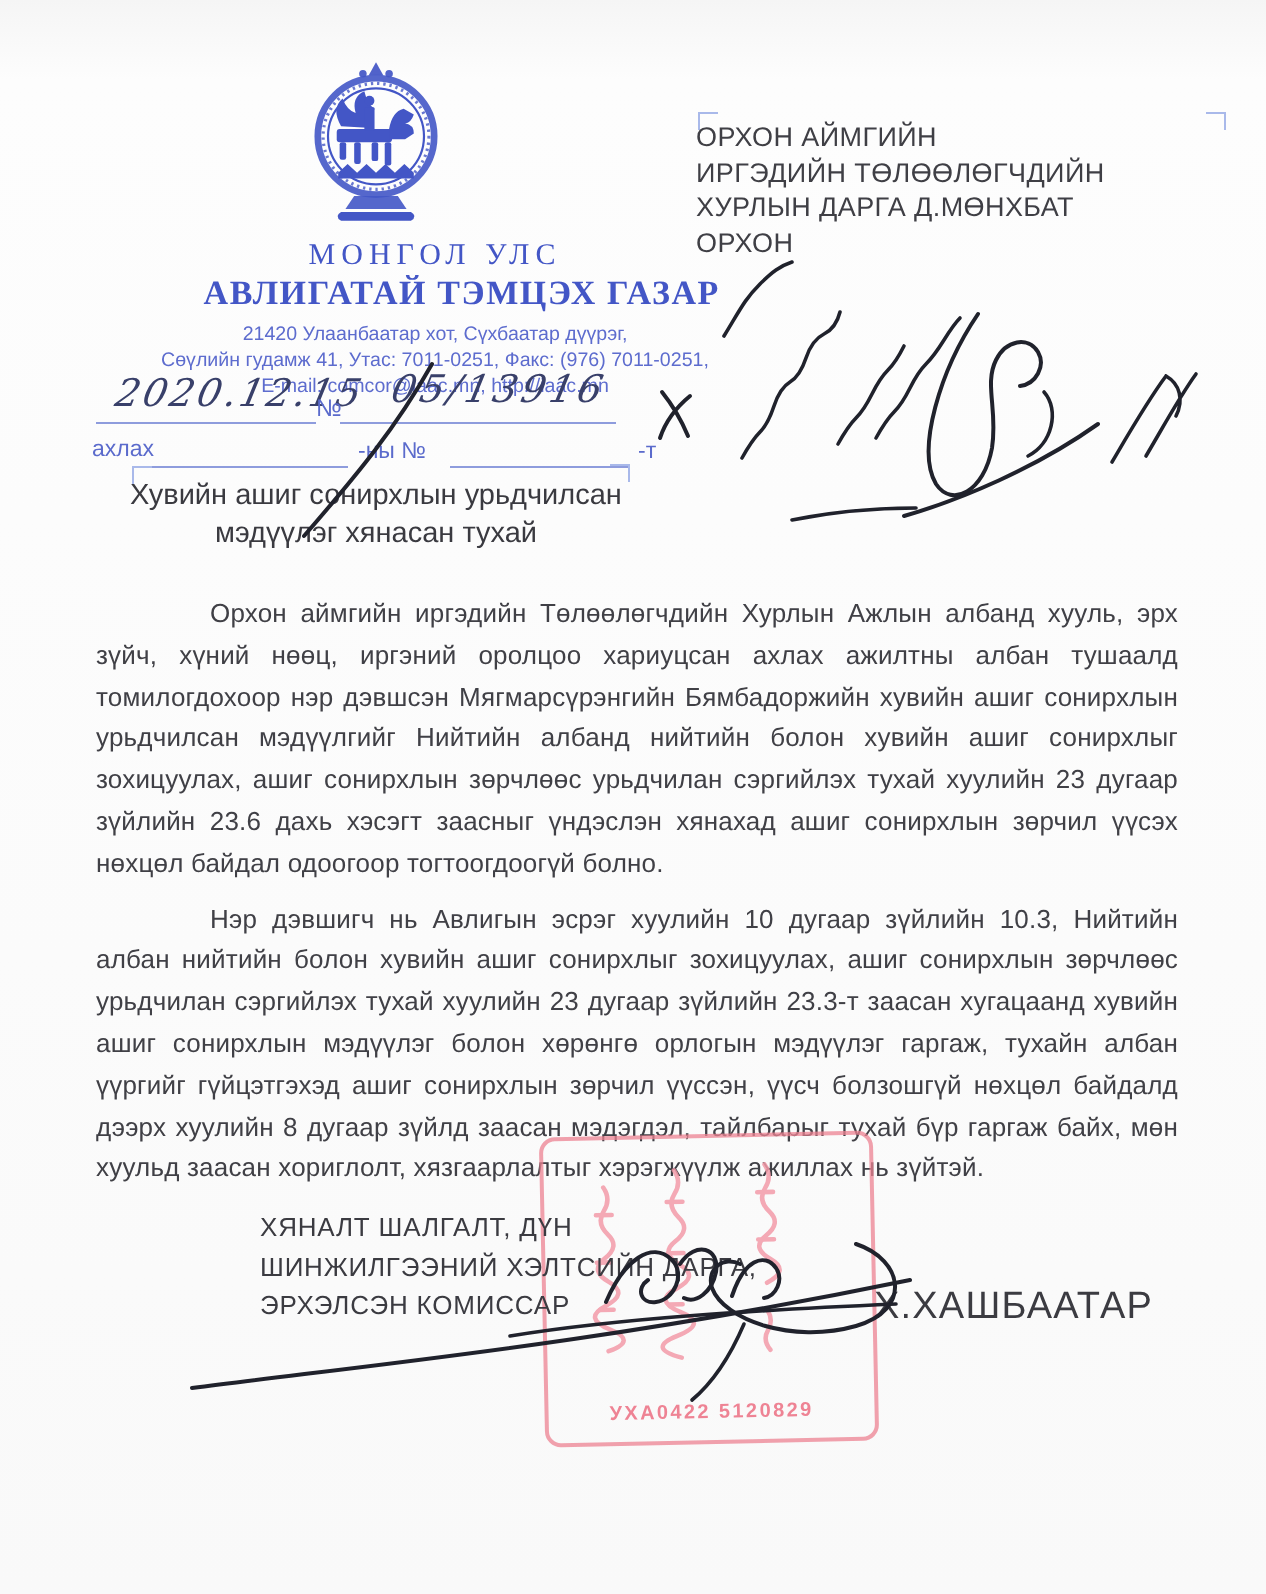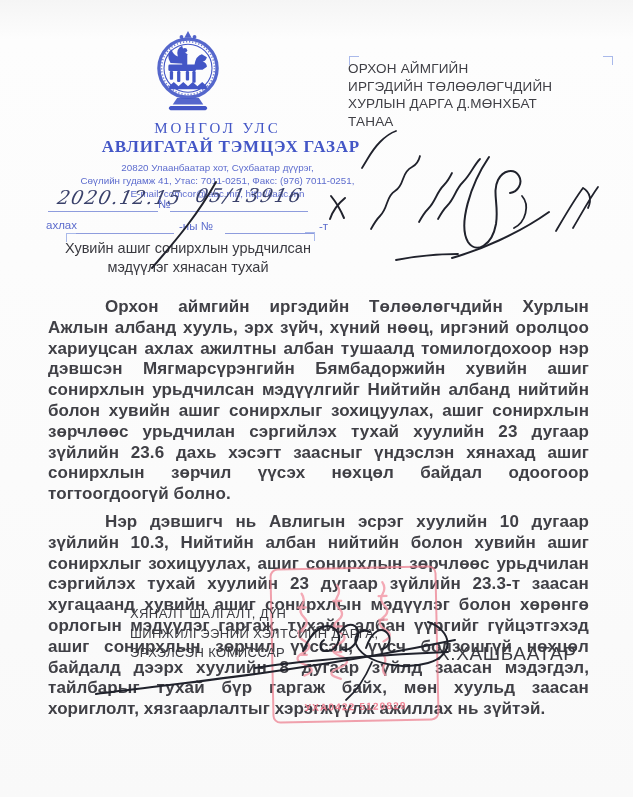--- a/index.html
+++ b/index.html
@@ -19,21 +19,21 @@
   .bl{position:absolute;border-bottom:1.5px solid #8e9cdd;height:0;}
   .blue-small{font-size:11.5px;color:#5b6bcc;}
   .bracket{position:absolute;width:9px;height:8px;}
   .bracket.l{border-top:1.5px solid #a9b9ea;border-left:1.5px solid #a9b9ea;}
   .bracket.r{border-top:1.5px solid #a9b9ea;border-right:1.5px solid #a9b9ea;}
   
   .recipient{width:266px;text-align:left;font-size:13.5px;line-height:17.5px;color:#3f3f45;letter-spacing:.2px;}
   
   .subject{width:248px;text-align:center;font-size:14.5px;line-height:19px;color:#3a3a40;}
   
-  .body-text{width:541px;font-size:17px;line-height:20.8px;color:#404046;text-align:justify;letter-spacing:.1px;font-weight:bold;}
+  .body-text{width:541px;font-size:13px;line-height:20.8px;color:#404046;text-align:justify;letter-spacing:.1px;}
   .body-text p{margin:0 0 7px 0;text-indent:57px;}
   
   .approval{font-size:13px;line-height:19.5px;color:#3b3b41;letter-spacing:.4px;}
   .signer{font-size:19px;color:#3b3b41;letter-spacing:.6px;}
   
   .stamp{
     left:271px;top:567px;width:163px;height:151px;
     border:2.5px solid rgba(236,130,146,.75);border-radius:8px;
     transform:rotate(-1.2deg);
   }
@@ -74,21 +74,21 @@
         <path d="M40 93 h30 l6 9 h-42 z" opacity=".9"></path>
         <path d="M31 104 h48 q5 3 0 6 h-48 q-5 -3 0 -6 z"></path>
       </g>
     </svg>
   </div>
 
   <div class="abs lh" style="left:75px;top:120px;width:285px;">
     <div class="lh-country">МОНГОЛ  УЛС</div>
     <div class="lh-agency">АВЛИГАТАЙ ТЭМЦЭХ ГАЗАР</div>
     <div class="lh-addr" style="margin-top:4px;">
-      <div>20820 Улаанбаатар хот,  Сүхбаатар дүүрэг,</div>
+      <div>21420 Улаанбаатар хот,  Сүхбаатар дүүрэг,</div>
       <div>Сөүлийн гудамж 41, Утас: 7011-0251, Факс: (976) 7011-0251,</div>
       <div>E-mail: comcor@iaac.mn, http://iaac.mn</div>
     </div>
   </div>
 
   <div class="abs hw" style="left:58px;top:186px;font-size:19px;letter-spacing:1.5px;">2020.12.15</div>
   <span class="abs blue-small" style="left:158px;top:197px;font-size:12px;">№</span>
   <div class="abs hw" style="left:196px;top:184px;font-size:19px;letter-spacing:2px;">05/13916</div>
   <div class="bl" style="left:48px;top:211px;width:110px;"></div>
   <div class="bl" style="left:170px;top:211px;width:138px;"></div>
@@ -98,21 +98,21 @@
   <span class="abs blue-small" style="left:179px;top:220px;">-ны №</span>
   <div class="bl" style="left:225px;top:233px;width:90px;"></div>
   <span class="abs blue-small" style="left:319px;top:220px;">-т</span>
 
   <div class="bracket l" style="left:349px;top:56px;"></div>
   <div class="bracket r" style="left:603px;top:56px;"></div>
   <div class="abs recipient" style="left:348px;top:60px;">
     <div>ОРХОН АЙМГИЙН</div>
     <div>ИРГЭДИЙН ТӨЛӨӨЛӨГЧДИЙН</div>
     <div>ХУРЛЫН ДАРГА Д.МӨНХБАТ</div>
-    <div>ТАНАА</div>
+    <div>ОРХОН</div>
   </div>
 
   <div class="bracket l" style="left:66px;top:233px;"></div>
   <div class="bracket r" style="left:305px;top:232px;"></div>
   <div class="abs subject" style="left:64px;top:239px;">
     <div>Хувийн ашиг сонирхлын урьдчилсан</div>
     <div>мэдүүлэг хянасан тухай</div>
   </div>
 
   <div class="abs body-text" style="left:48px;top:297px;">

